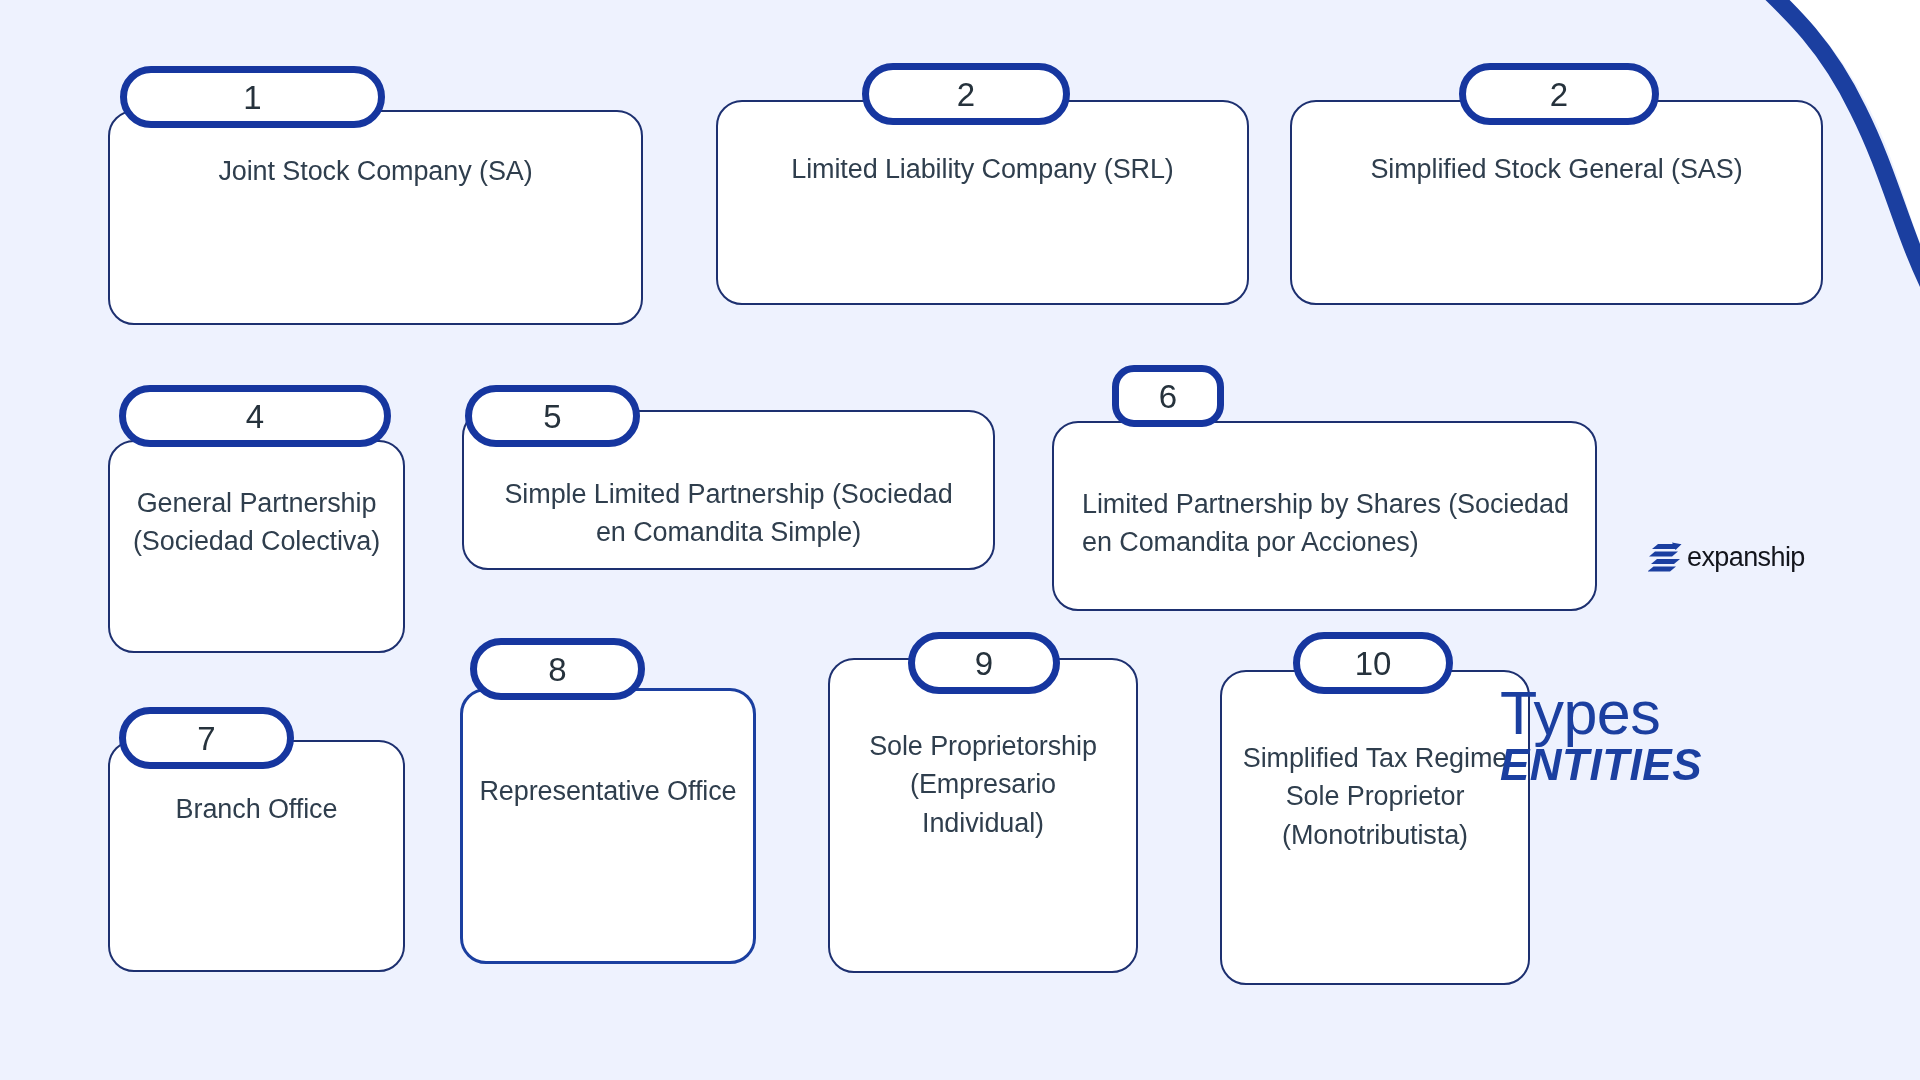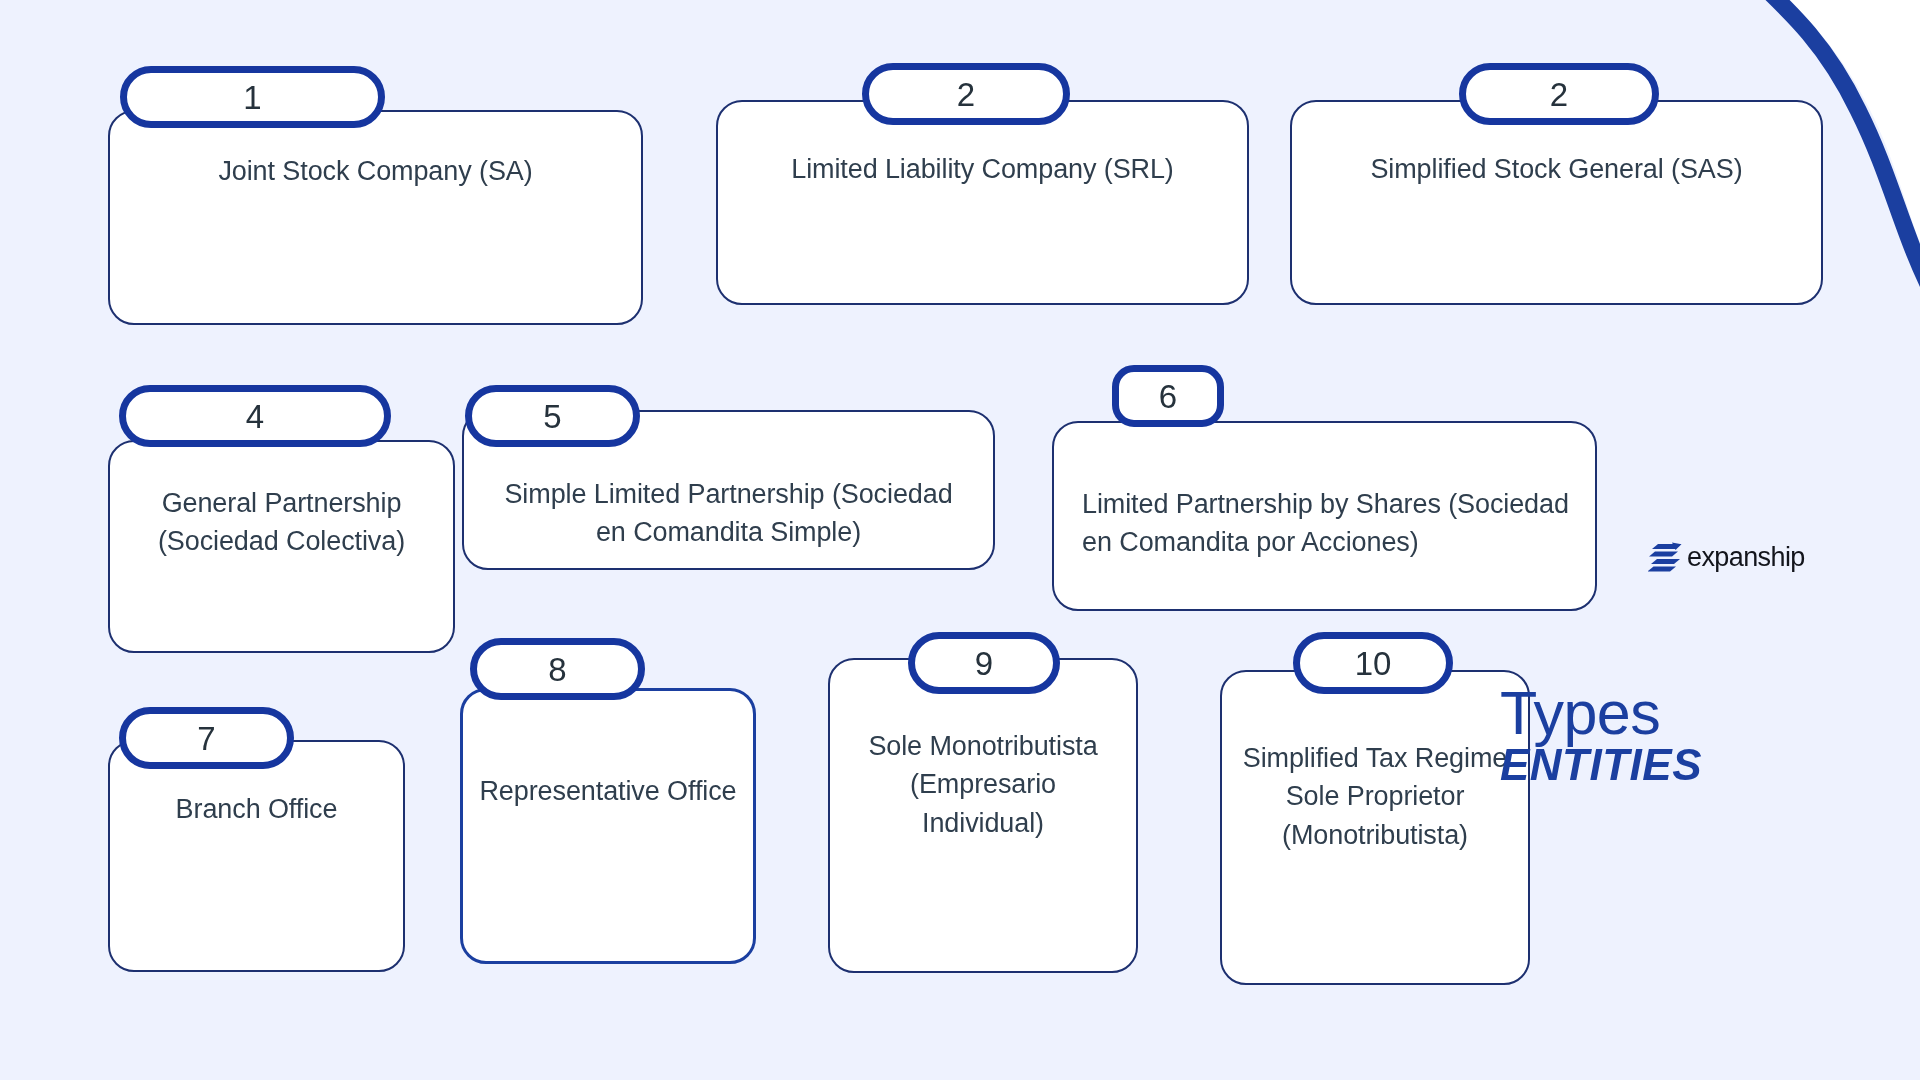--- a/index.html
+++ b/index.html
@@ -148,21 +148,21 @@
     <span>2</span>
   </div>
 
   <div class="card" style="left:1290px; top:100px; width:533px; height:205px;">
     <div class="card-label" style="top:48px; padding:0 40px;">Simplified Stock General (SAS)</div>
   </div>
   <div class="badge" style="left:1459px; top:63px; width:200px; height:62px;">
     <span>2</span>
   </div>
 
-  <div class="card" style="left:108px; top:440px; width:347px; height:213px;">
+  <div class="card" style="left:108px; top:440px; width:297px; height:213px;">
     <div class="card-label" style="top:42px; padding:0 18px;">General Partnership (Sociedad Colectiva)</div>
   </div>
   <div class="badge" style="left:119px; top:385px; width:272px; height:62px;">
     <span>4</span>
   </div>
 
   <div class="card" style="left:462px; top:410px; width:533px; height:160px;">
     <div class="card-label" style="top:63px; padding:0 34px;">Simple Limited Partnership (Sociedad en Comandita Simple)</div>
   </div>
   <div class="badge" style="left:465px; top:385px; width:175px; height:62px;">
@@ -184,21 +184,21 @@
   </div>
 
   <div class="card thick" style="left:460px; top:688px; width:296px; height:276px;">
     <div class="card-label" style="top:81px; padding:0 16px;">Representative Office</div>
   </div>
   <div class="badge" style="left:470px; top:638px; width:175px; height:62px;">
     <span>8</span>
   </div>
 
   <div class="card" style="left:828px; top:658px; width:310px; height:315px;">
-    <div class="card-label" style="top:67px; padding:0 16px;">Sole Monotributista (Empresario Individual)</div>
+    <div class="card-label" style="top:67px; padding:0 16px;">Sole Proprietorship (Empresario Individual)</div>
   </div>
   <div class="badge" style="left:908px; top:632px; width:152px; height:62px;">
     <span>9</span>
   </div>
 
   <div class="card" style="left:1220px; top:670px; width:310px; height:315px;">
     <div class="card-label" style="top:67px; padding:0 18px;">Simplified Tax Regime Sole Proprietor (Monotributista)</div>
   </div>
   <div class="badge" style="left:1293px; top:632px; width:160px; height:62px;">
     <span>10</span>

